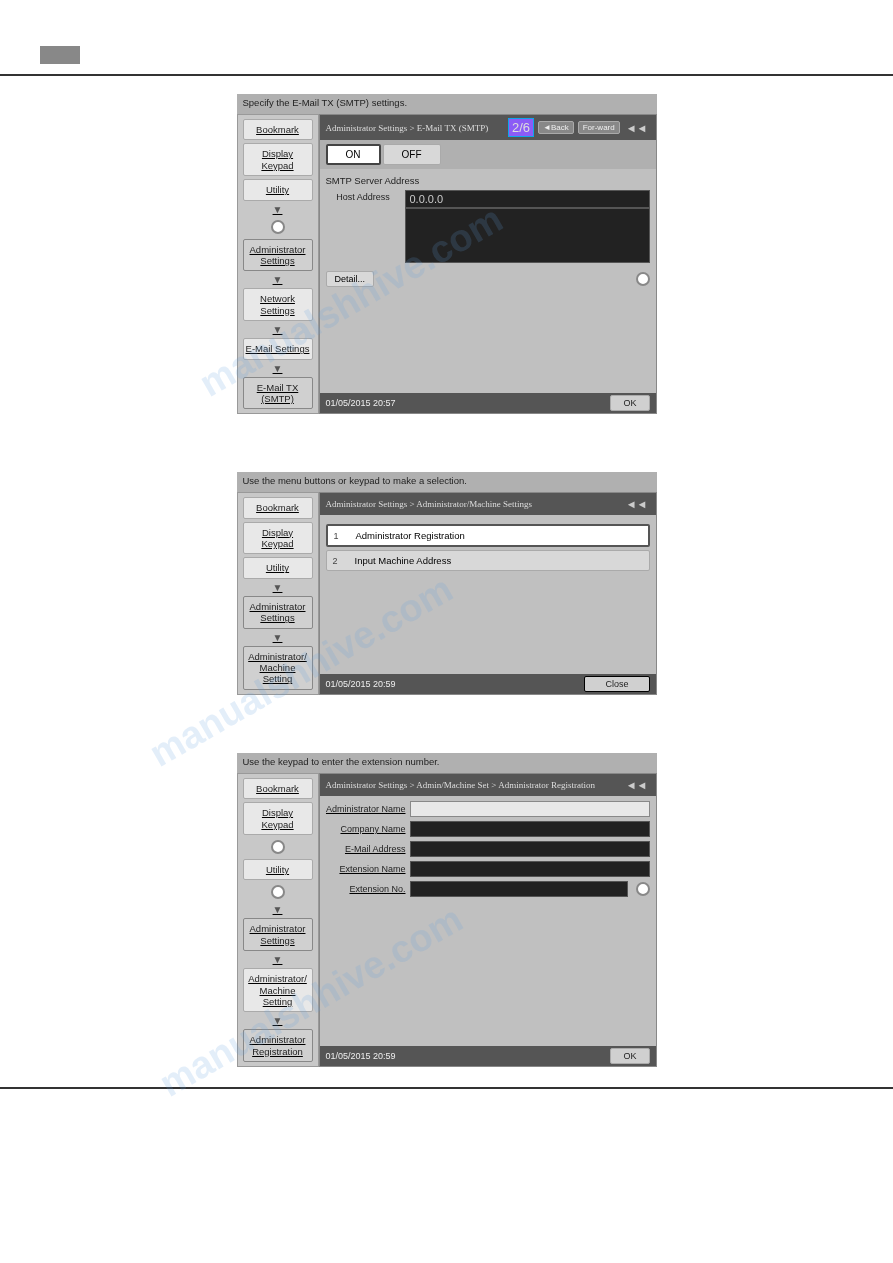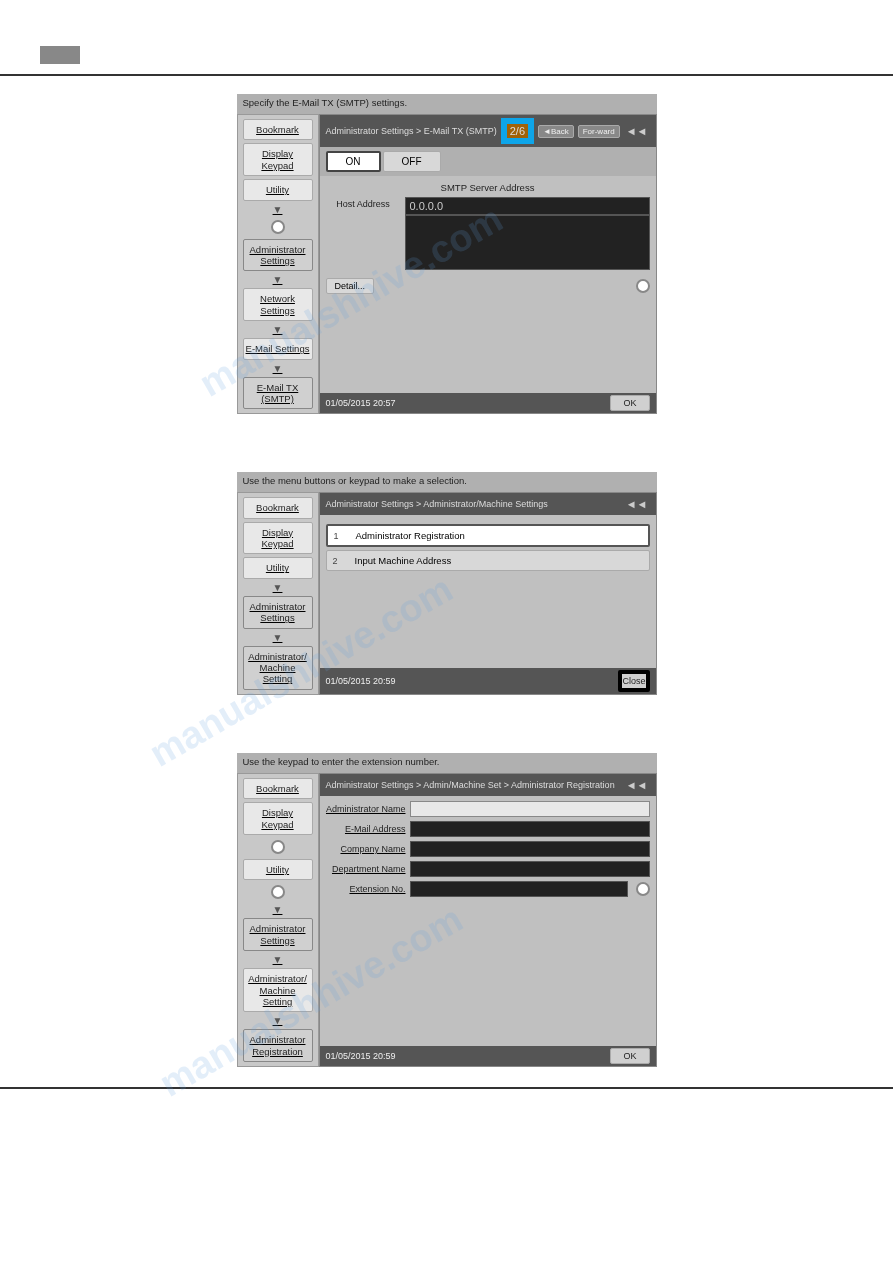--- a/index.html
+++ b/index.html
@@ -132,26 +132,27 @@
       padding: 3px 6px;
       font-size: 9px;
       display: flex;
       align-items: center;
       gap: 4px;
       min-height: 22px;
     }
     .header-bar .breadcrumb {
       flex: 1;
       font-size: 9px;
+      font-family: Liberation Serif, serif;
     }
     .header-bar .page-num {
-      font-size: 11px;
-      background: #a16207;
+      font-size: 13px;
+      background: #8b5cf6;
       padding: 1px 3px;
-      border: 6px solid #0ea5e9;
+      border: 1px solid #0ea5e9;
     }
     .header-bar .nav-btn {
       background: #888;
       border: 1px solid #aaa;
       color: #eee;
       font-size: 8px;
       padding: 1px 4px;
       cursor: pointer;
       border-radius: 2px;
     }
@@ -176,21 +177,21 @@
       border: 2px solid #444;
     }
 
     
     .form-area {
       background: #c0c0c0;
       padding: 6px;
       flex: 1;
     }
     .form-section-title {
-      text-align: center;
+      text-align: left;
       font-size: 9.5px;
       color: #222;
       margin-bottom: 4px;
     }
     .form-row {
       display: flex;
       align-items: center;
       margin-bottom: 4px;
       gap: 4px;
     }
@@ -240,22 +241,22 @@
       color: #222;
       border: 1px solid #aaa;
       padding: 2px 12px;
       font-size: 9px;
       cursor: pointer;
       border-radius: 2px;
     }
     .status-bar .close-btn {
       background: #d0d0d0;
       color: #222;
-      border: 4px solid #000000;
-      padding: 2px 0;
+      border: 1px solid #000000;
+      padding: 2px 20px;
       font-size: 9px;
       cursor: pointer;
       border-radius: 2px;
     }
 
     
     .list-item-row {
       display: flex;
       align-items: center;
       gap: 8px;
@@ -451,31 +452,31 @@
           </div>
 
           <div class="form-area" style="padding:5px 6px;text-decoration:underline;">
 
             <div class="form-row">
               <span class="form-label">Administrator Name</span>
               <input class="form-input light" style="flex: 1 1 0%; min-height: 16px;" type="text">
             </div>
 
             <div class="form-row">
+              <span class="form-label">Company Name</span>
+              <input class="form-input" style="flex: 1 1 0%; min-height: 14px;" type="text">
+            </div>
+
+            <div class="form-row">
               <span class="form-label">E-Mail Address</span>
               <input class="form-input" style="flex: 1 1 0%; min-height: 16px;" type="text">
             </div>
 
             <div class="form-row">
-              <span class="form-label">Company Name</span>
-              <input class="form-input" style="flex: 1 1 0%; min-height: 14px;" type="text">
-            </div>
-
-            <div class="form-row">
-              <span class="form-label">Department Name</span>
+              <span class="form-label">Extension Name</span>
               <input class="form-input" style="flex: 1 1 0%; min-height: 14px;" type="text">
             </div>
 
             <div class="form-row">
               <span class="form-label">Extension No.</span>
               <input class="form-input" style="flex: 1 1 0%; min-height: 14px;" type="text">
               <div class="circle-indicator" style="margin-left:4px;"></div>
             </div>
           </div>
           <div class="status-bar">

